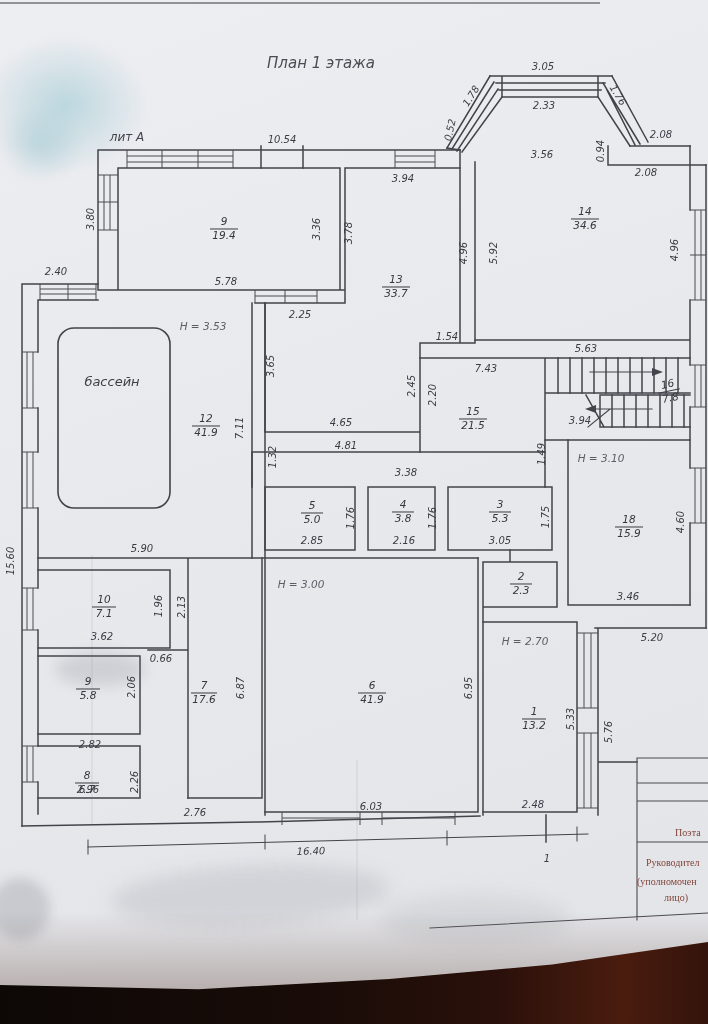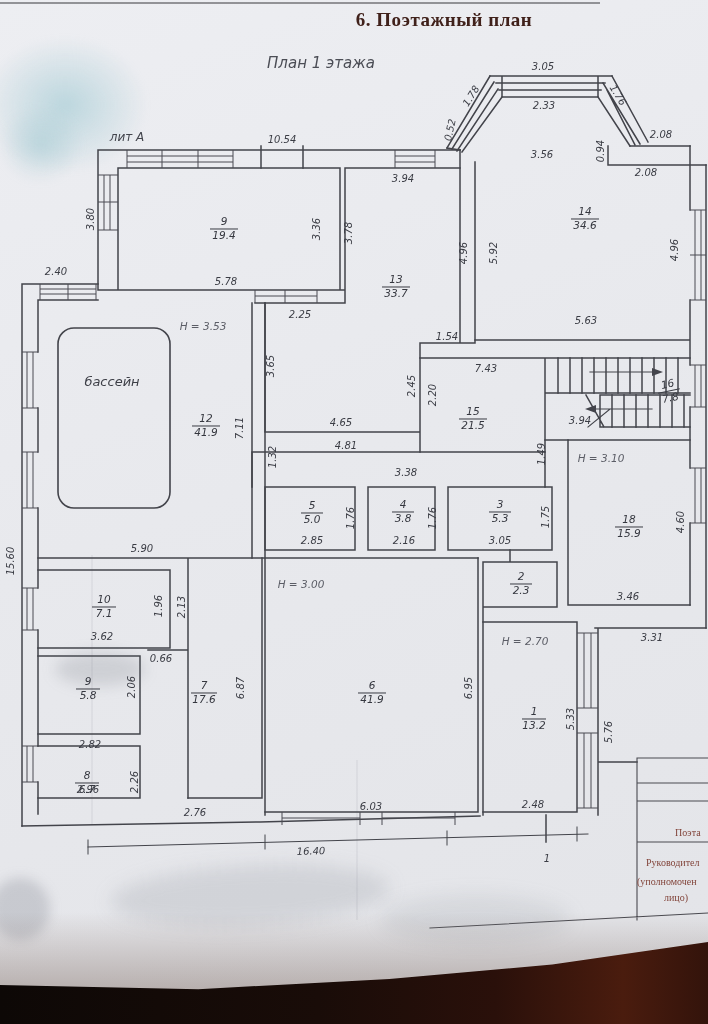--- a/index.html
+++ b/index.html
@@ -134,21 +134,20 @@
 
     <g fill="#43444b" stroke="none">
       <polygon points="652,368 663,372 652,376"></polygon>
       <polygon points="596,405 585,409 596,413"></polygon>
     </g>
 
     <rect x="58" y="328" width="112" height="180" rx="16" fill="none" stroke="#43444b" stroke-width="1.6"></rect>
   </svg>
 
   <div class="labels">
-    <span class="ttl" style="left:444px;top:20px">6. Поэтажный план</span>
     <span class="sub" style="left:321px;top:63px">План 1 этажа</span>
     <span class="lit" style="left:127px;top:137px">лит А</span>
     <span class="pool-lb" style="left:112px;top:381px">бассейн</span>
 
     <span class="hl" style="left:203px;top:326px">H = 3.53</span>
     <span class="hl" style="left:301px;top:584px">H = 3.00</span>
     <span class="hl" style="left:601px;top:458px">H = 3.10</span>
     <span class="hl" style="left:525px;top:641px">H = 2.70</span>
 
     <span class="room" style="left:224px;top:229px">
@@ -251,42 +250,42 @@
     <span class="lb" style="left:544px;top:105px">2.33</span>
     <span class="lb" style="left:471px;top:96px;transform:translate(-50%,-50%) rotate(-58deg)">1.78</span>
     <span class="lb" style="left:618px;top:95px;transform:translate(-50%,-50%) rotate(58deg)">1.76</span>
     <span class="lb" style="left:450px;top:130px;transform:translate(-50%,-50%) rotate(-78deg)">0.52</span>
     <span class="lb rot" style="left:600px;top:151px">0.94</span>
     <span class="lb" style="left:661px;top:134px">2.08</span>
     <span class="lb" style="left:646px;top:172px">2.08</span>
     <span class="lb" style="left:542px;top:154px">3.56</span>
     <span class="lb rot" style="left:493px;top:253px">5.92</span>
     <span class="lb rot" style="left:674px;top:250px">4.96</span>
-    <span class="lb" style="left:586px;top:320px">5.63</span>
+    <span class="lb" style="left:586px;top:348px">5.63</span>
     <span class="lb" style="left:56px;top:271px">2.40</span>
     <span class="lb rot" style="left:10px;top:561px">15.60</span>
     <span class="lb rot" style="left:239px;top:428px">7.11</span>
     <span class="lb rot" style="left:272px;top:457px">1.32</span>
     <span class="lb" style="left:486px;top:368px">7.43</span>
     <span class="lb rot" style="left:411px;top:386px">2.45</span>
     <span class="lb rot" style="left:432px;top:395px">2.20</span>
     <span class="lb" style="left:580px;top:420px">3.94</span>
     <span class="lb rot" style="left:541px;top:454px">1.49</span>
     <span class="lb" style="left:341px;top:422px">4.65</span>
     <span class="lb" style="left:346px;top:445px">4.81</span>
     <span class="lb" style="left:406px;top:472px">3.38</span>
     <span class="lb" style="left:312px;top:540px">2.85</span>
     <span class="lb rot" style="left:350px;top:518px">1.76</span>
     <span class="lb" style="left:404px;top:540px">2.16</span>
     <span class="lb rot" style="left:432px;top:518px">1.76</span>
     <span class="lb" style="left:500px;top:540px">3.05</span>
     <span class="lb rot" style="left:545px;top:517px">1.75</span>
     <span class="lb" style="left:628px;top:596px">3.46</span>
     <span class="lb rot" style="left:680px;top:522px">4.60</span>
-    <span class="lb" style="left:652px;top:637px">3.31</span>
+    <span class="lb" style="left:652px;top:637px">5.20</span>
     <span class="lb" style="left:142px;top:548px">5.90</span>
     <span class="lb" style="left:102px;top:636px">3.62</span>
     <span class="lb rot" style="left:158px;top:606px">1.96</span>
     <span class="lb rot" style="left:181px;top:607px">2.13</span>
     <span class="lb" style="left:161px;top:658px">0.66</span>
     <span class="lb" style="left:90px;top:744px">2.82</span>
     <span class="lb rot" style="left:131px;top:687px">2.06</span>
     <span class="lb" style="left:88px;top:789px">2.96</span>
     <span class="lb rot" style="left:134px;top:782px">2.26</span>
     <span class="lb rot" style="left:240px;top:688px">6.87</span>

